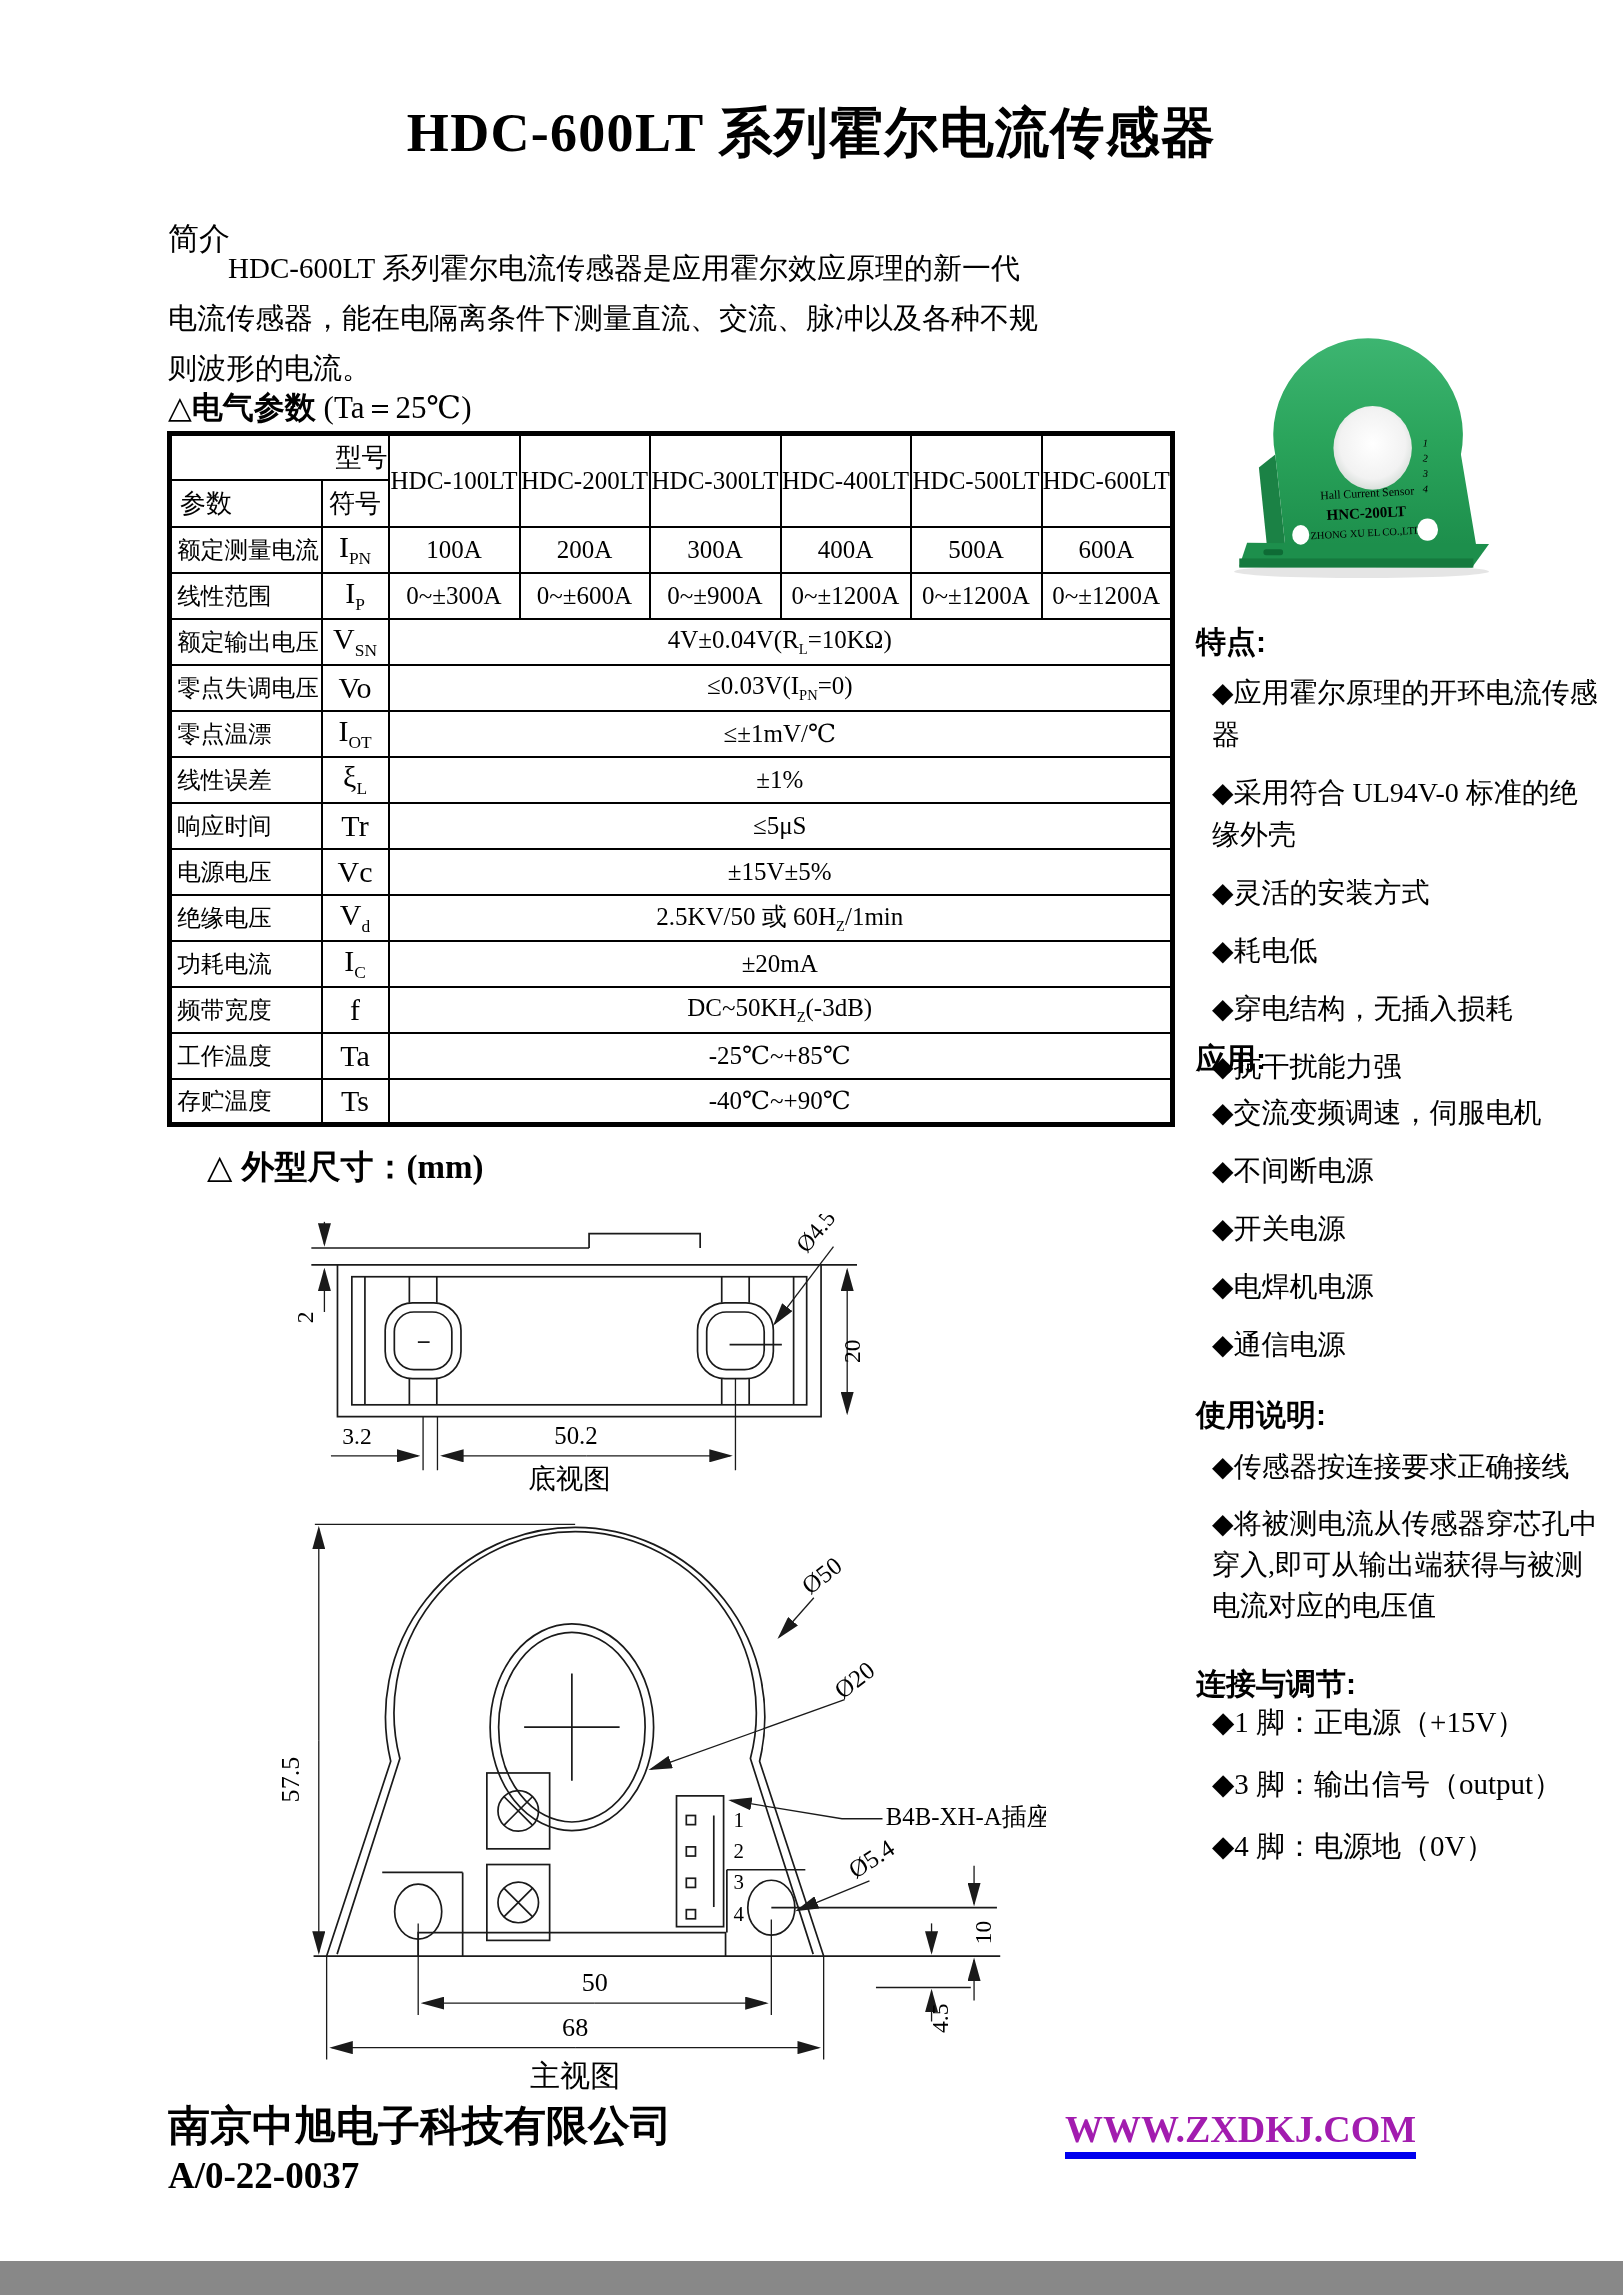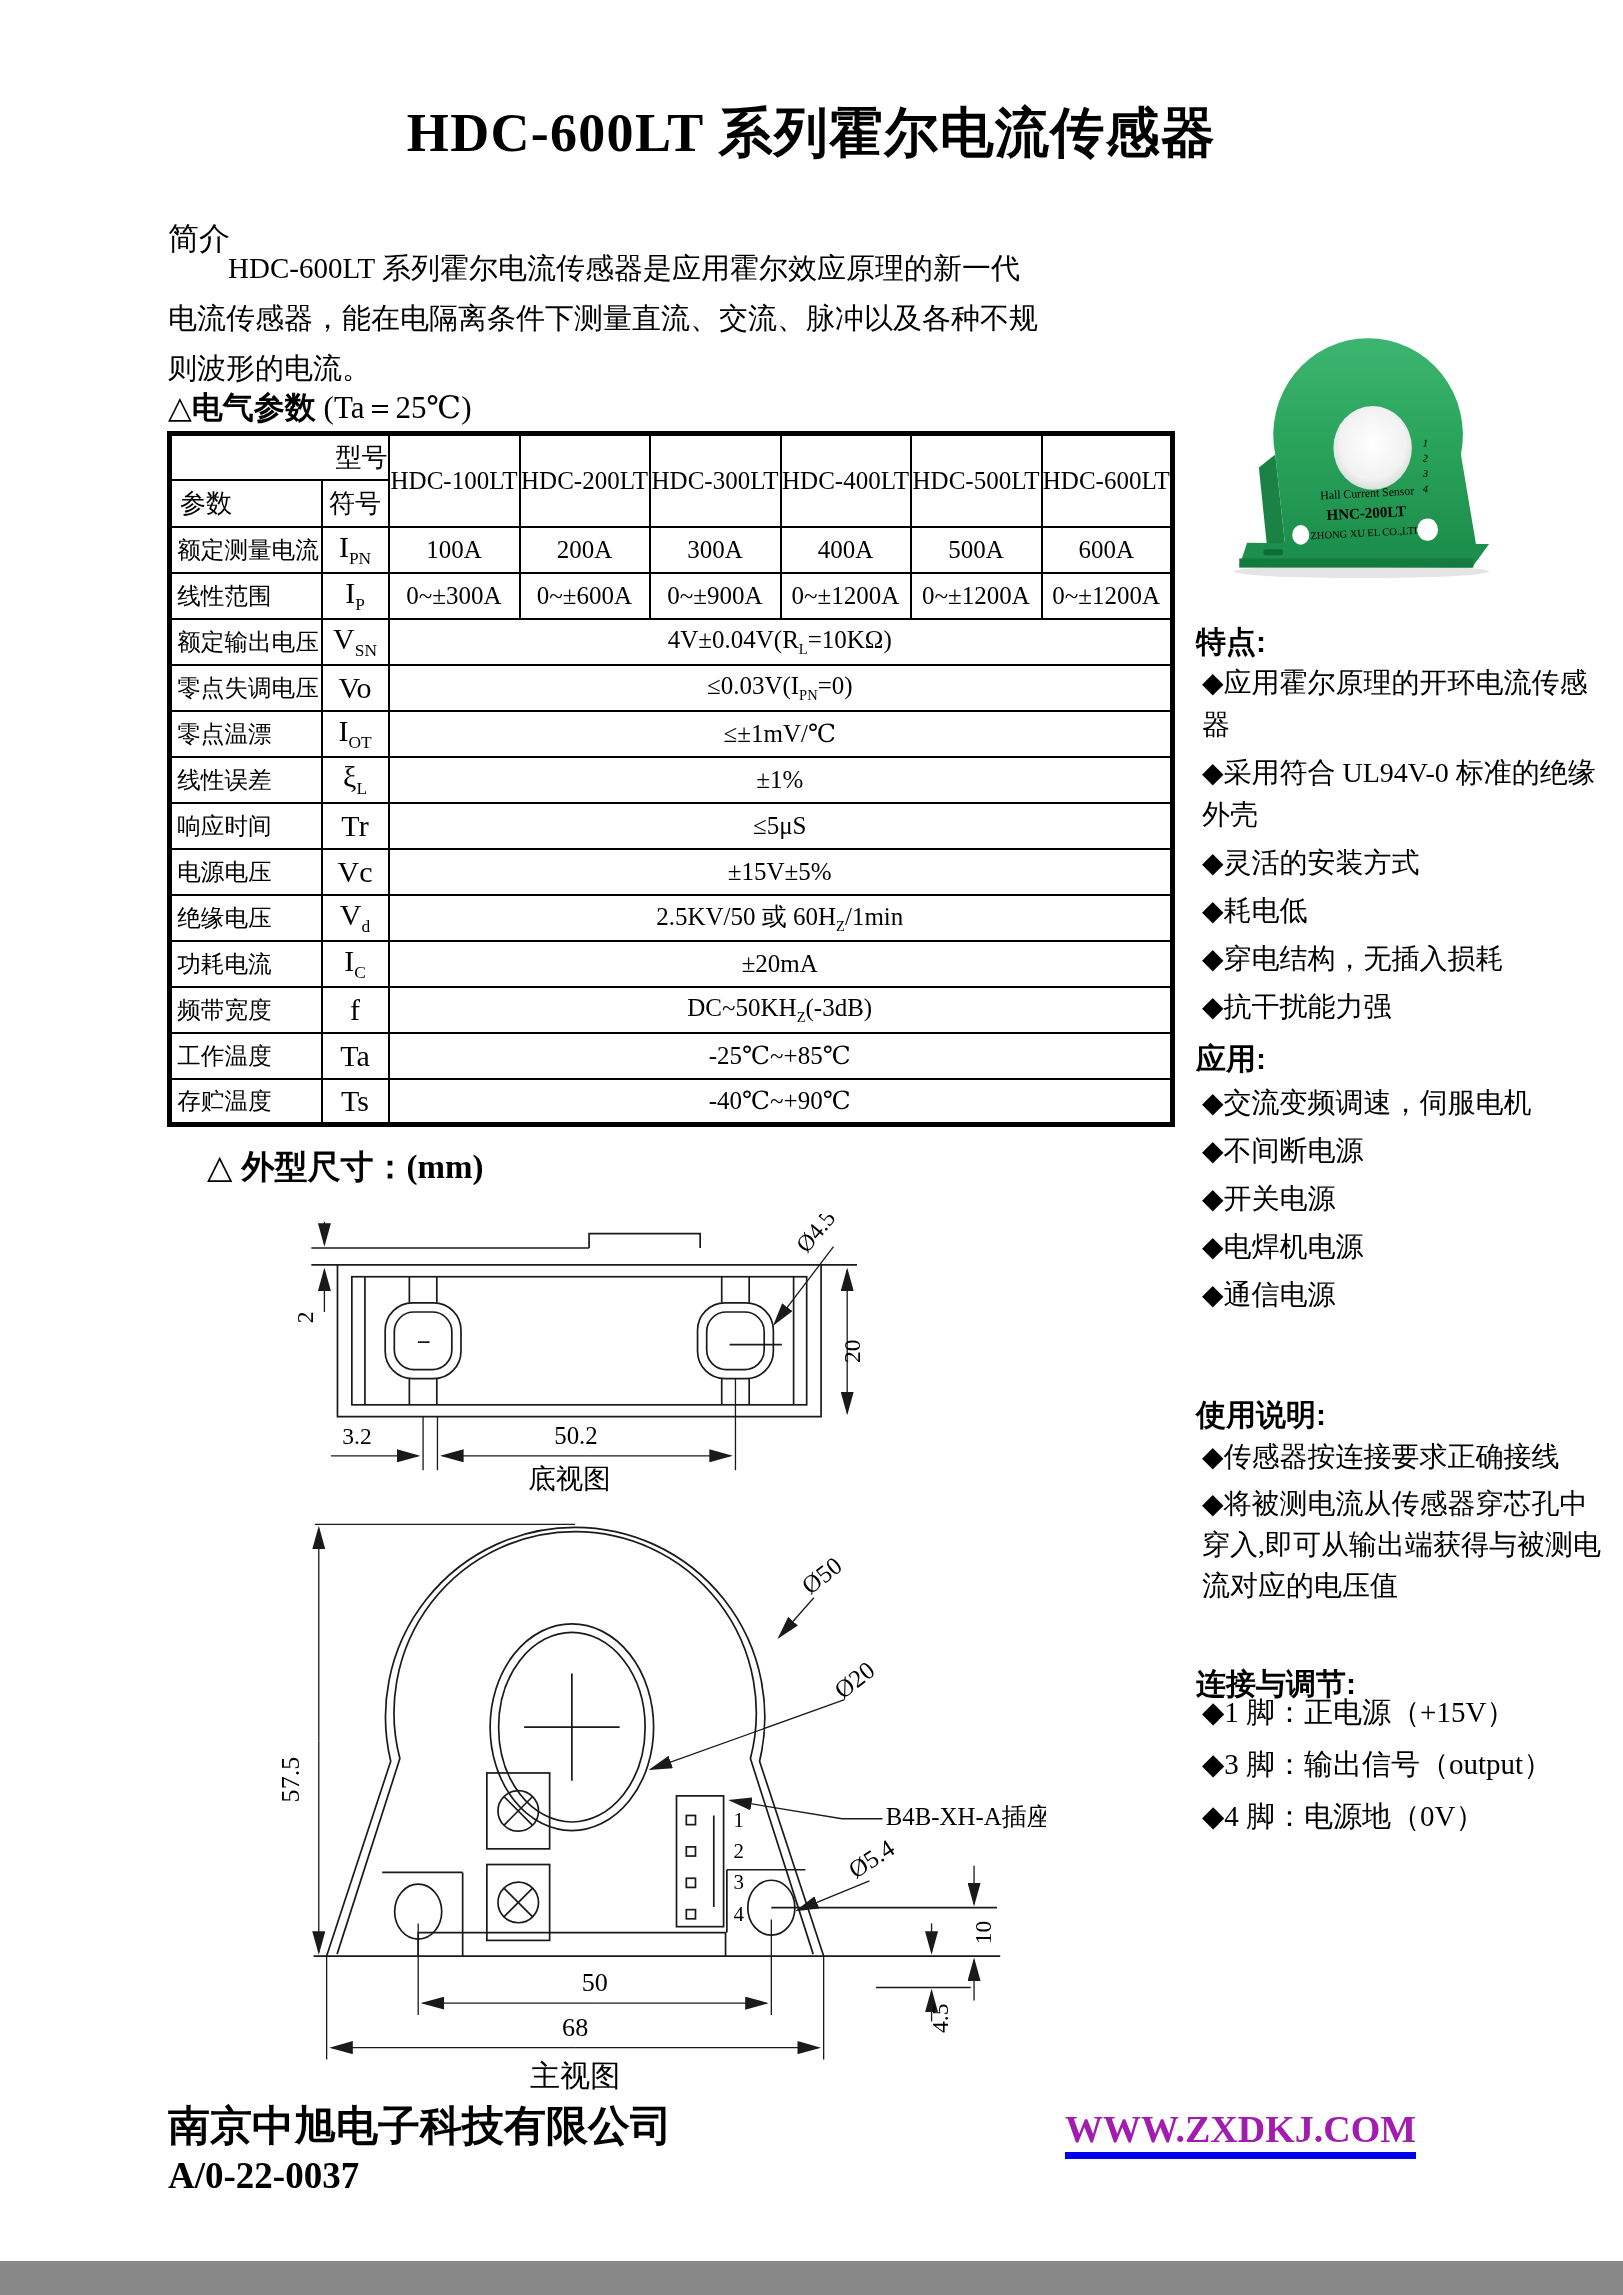--- a/index.html
+++ b/index.html
@@ -29,21 +29,21 @@
   #ptable td.c-sym { font-size:30px; }
   #ptable td.c-val { font-size:25px; }
   #ptable sub { font-size:0.58em; }
 
   #dim-heading { left:171px; top:1145px; font-size:33px; font-weight:bold;margin-left:36px; }
   #dim-heading .unit { font-weight:bold; }
 
   .rc { left:1196px; width:425px; }
   .rc-h { font-family:"Liberation Sans","DejaVu Sans",sans-serif; font-weight:bold; font-size:30px; }
   ul.blist { list-style:none; font-size:28px; line-height:42px; width:422px; }
-  ul.blist li { margin:6px; }
+  ul.blist li { margin:16px; }
   #connection-list { line-height:46px; font-size:29px; }
 
   #footer-company { left:168px; top:2098px; font-size:42px; font-weight:bold; }
   #footer-docno { left:168px; top:2154px; font-size:37px; font-weight:bold; }
   #footer-web { left:1065px; top:2107px; font-size:38px; font-weight:bold; color:#a21caf;
                 border-bottom:7.9px solid #0000ee; padding-bottom:1.3px; text-decoration:none; display:inline-block; }
 
   svg { position:absolute; }
   svg text { font-family:"Liberation Serif","DejaVu Serif",serif; fill:#000; }
   .dln { stroke:#1a1a1a; stroke-width:2.6; fill:none; }

